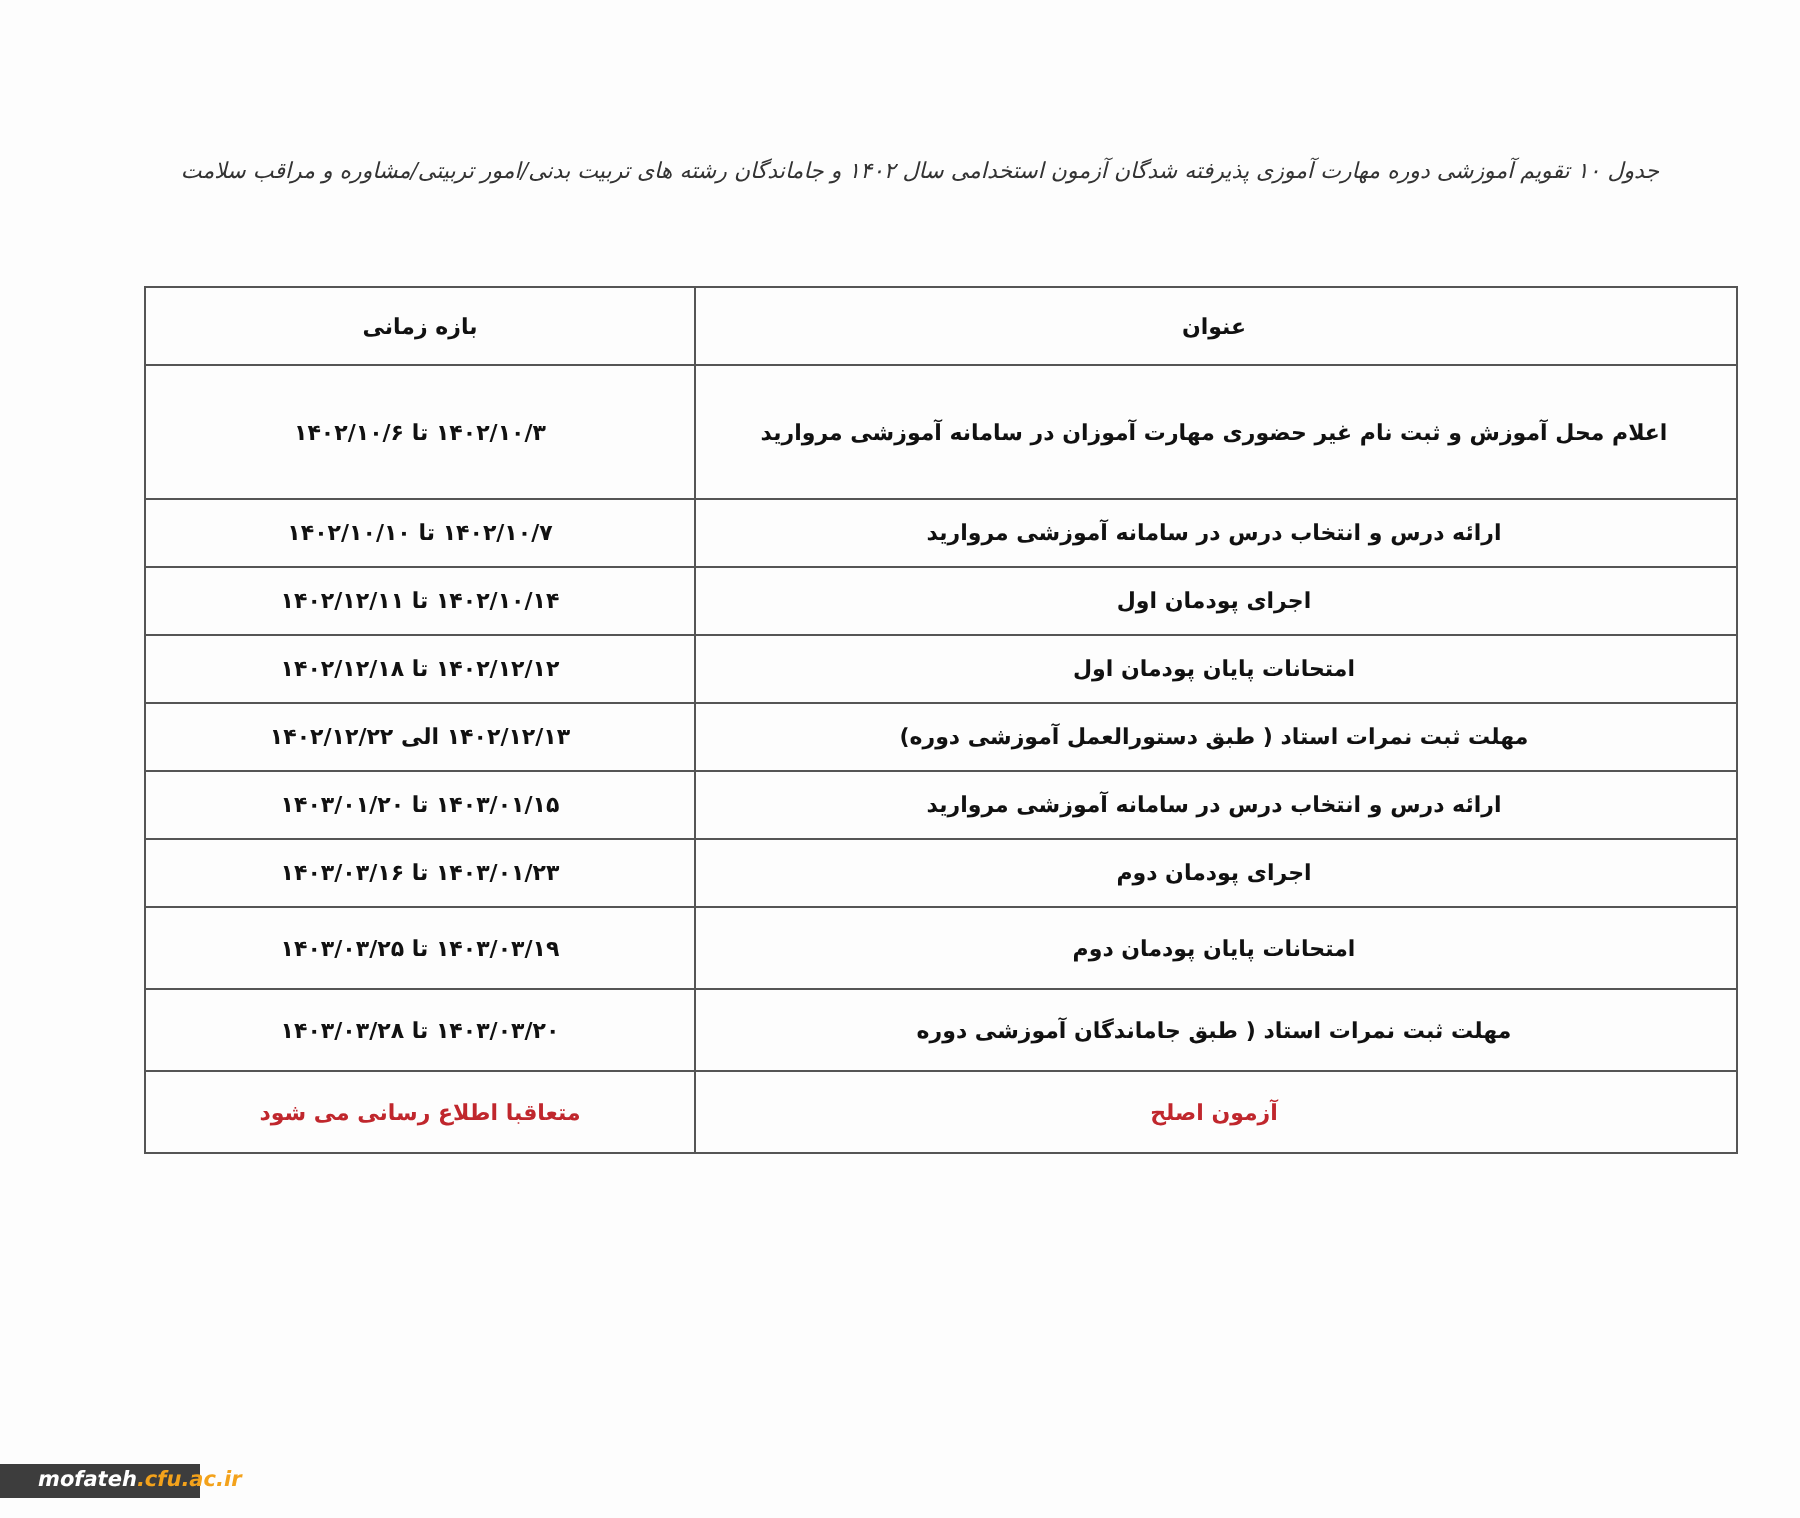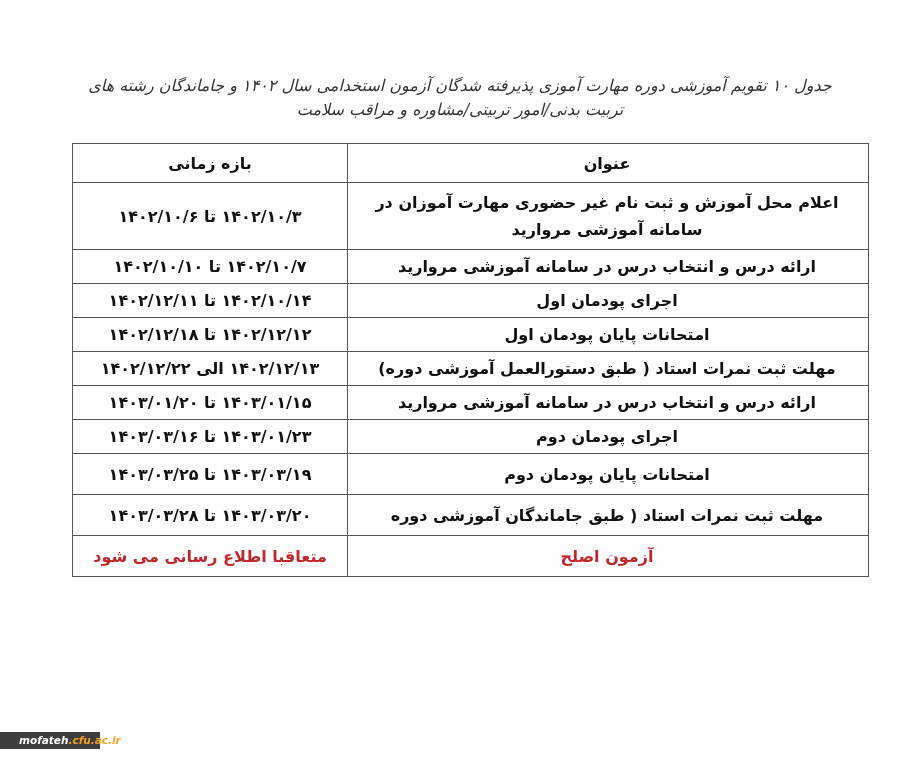--- a/index.html
+++ b/index.html
@@ -7,31 +7,31 @@
       width: 900px; height: 759px; overflow: hidden;
       background: #fdfdfd;
       font-family: "DejaVu Sans", "Liberation Sans", sans-serif;
       color: #111;
       position: relative;
     }
     .caption {
       position: absolute; left: 80px; top: 74px; width: 760px;
       direction: rtl; text-align: center;
       font-family: "DejaVu Serif", "Liberation Serif", serif;
-      font-style: italic; font-size: 16px; line-height: 24px; color: #333;
+      font-style: italic; font-size: 11px; line-height: 24px; color: #333;
     }
     table.schedule {
       position: absolute; left: 72px; top: 143px;
       width: 797px;
       border-collapse: collapse;
       direction: rtl;
     }
     table.schedule th, table.schedule td {
       border: 1.5px solid #555;
-      font-size: 16px; font-weight: bold;
+      font-size: 11px; font-weight: bold;
       vertical-align: middle;
     }
     table.schedule th {
       height: 36px; text-align: center;
     }
     th.col-title, td.col-title { width: 506px; text-align: center; padding: 0 8px 0 6px; line-height: 27px; }
     th.col-title { text-align: center; }
     td.col-range { text-align: center; padding: 0 6px; }
     tr.r-tall td { height: 66px; }
     tr.r-norm td { height: 33px; }

